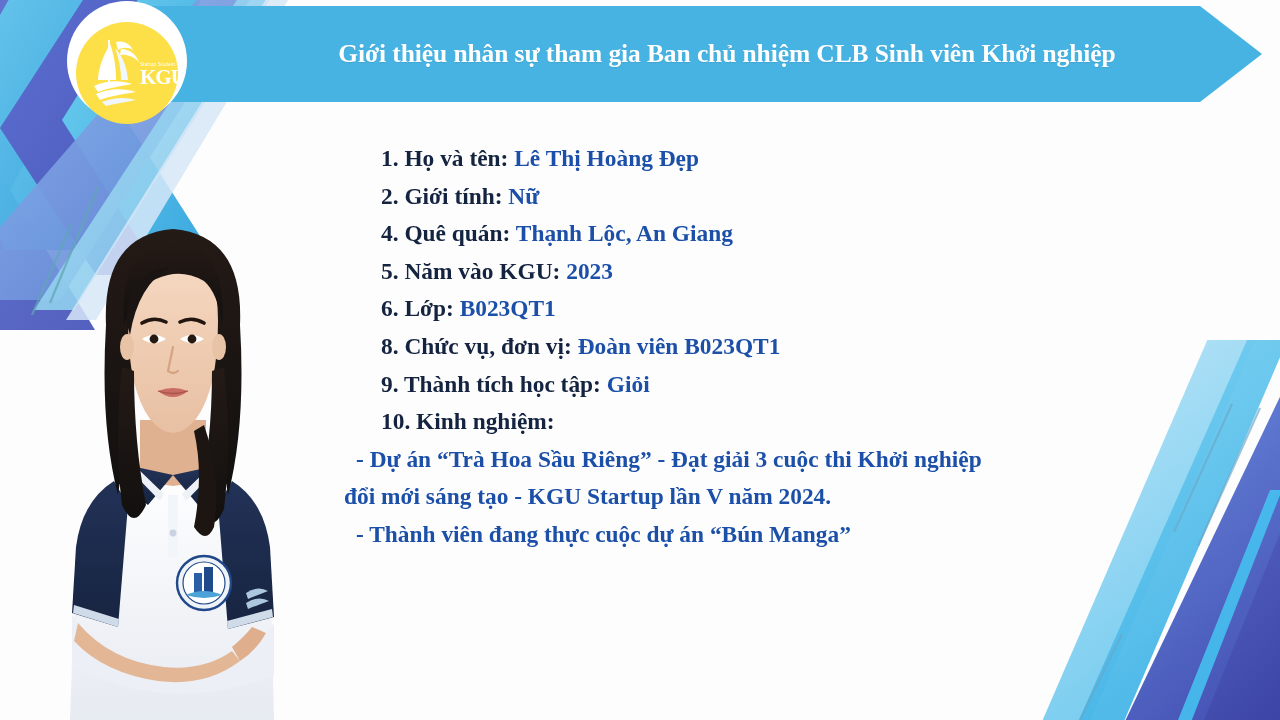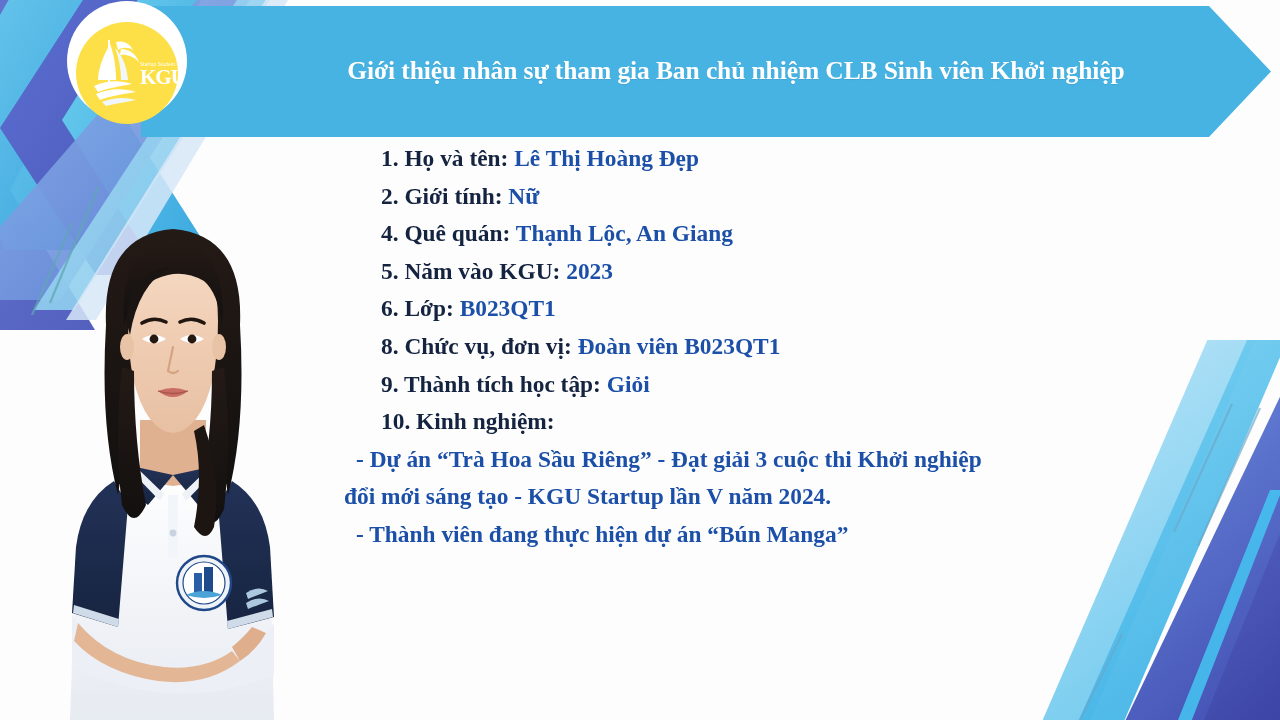--- a/index.html
+++ b/index.html
@@ -17,22 +17,22 @@
   }
 
   
   .deco-left { position: absolute; left: 0; top: 0; width: 300px; height: 420px; }
   .deco-right-bottom { position: absolute; right: 0; bottom: 0; width: 260px; height: 380px; }
   .deco-lines { position: absolute; }
 
   
   .banner {
     position: absolute;
-    left: 141px; top: 6px;
-    width: 1130px; height: 131px;
+    left: 132px; top: 6px;
+    width: 1130px; height: 96px;
     background: #47b3e3;
     clip-path: polygon(0 0, calc(100% - 62px) 0, 100% 50%, calc(100% - 62px) 100%, 0 100%);
     display: flex;
     flex-direction: column;
     align-items: center;
     justify-content: center;
     padding-left: 60px;
     z-index: 4;
   }
   .banner-line {
@@ -348,16 +348,16 @@
       <span class="val">Giỏi</span>
     </div>
 
     <div class="row">
       <span class="lbl">10.</span> 
       <span class="lbl">Kinh nghiệm:</span>
     </div>
 
     <div class="exp-line exp-indent"> - Dự án “Trà Hoa Sầu Riêng” - Đạt giải 3 cuộc thi Khởi nghiệp</div>
     <div class="exp-line">đổi mới sáng tạo - KGU Startup lần V năm 2024.</div>
-    <div class="exp-line exp-indent"> - Thành viên đang thực hiện dự án “Bún Manga”</div>
+    <div class="exp-line exp-indent"> - Thành viên đang thực cuộc dự án “Bún Manga”</div>
   </div>
 
 </div>
 
 </body></html>

